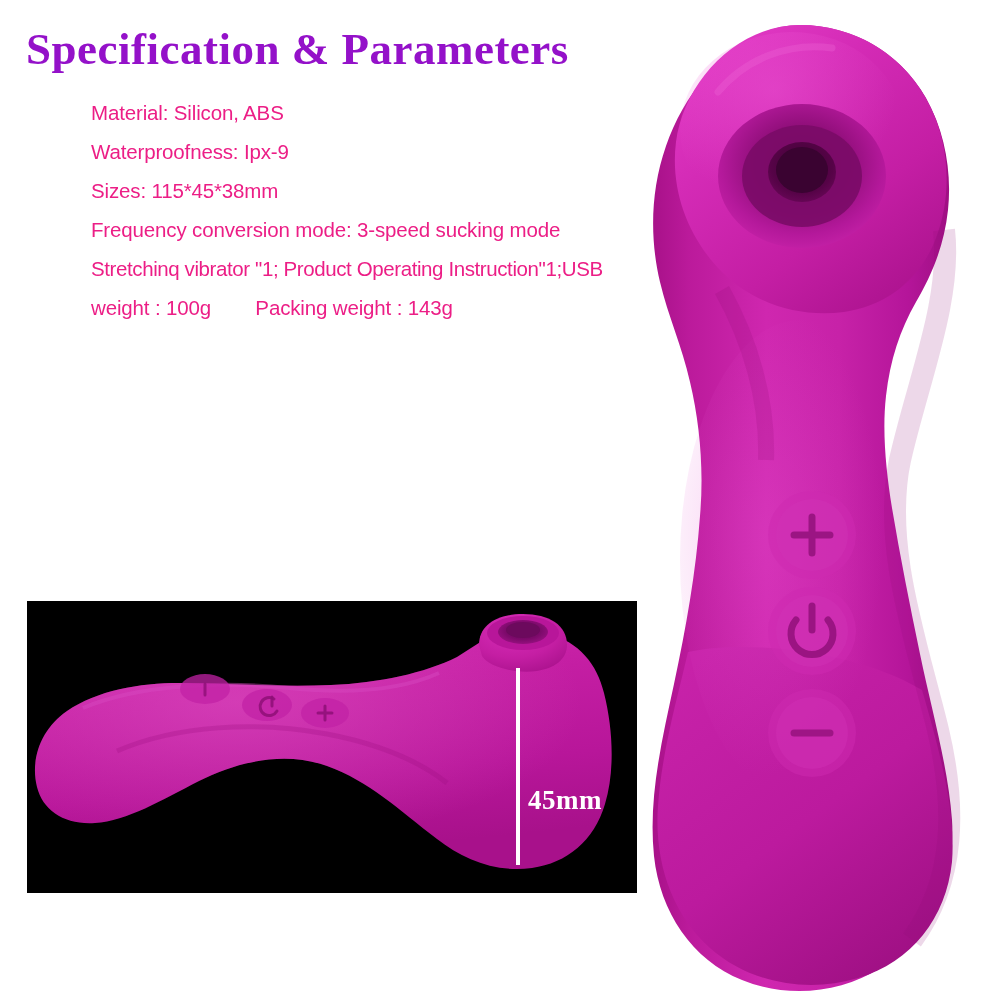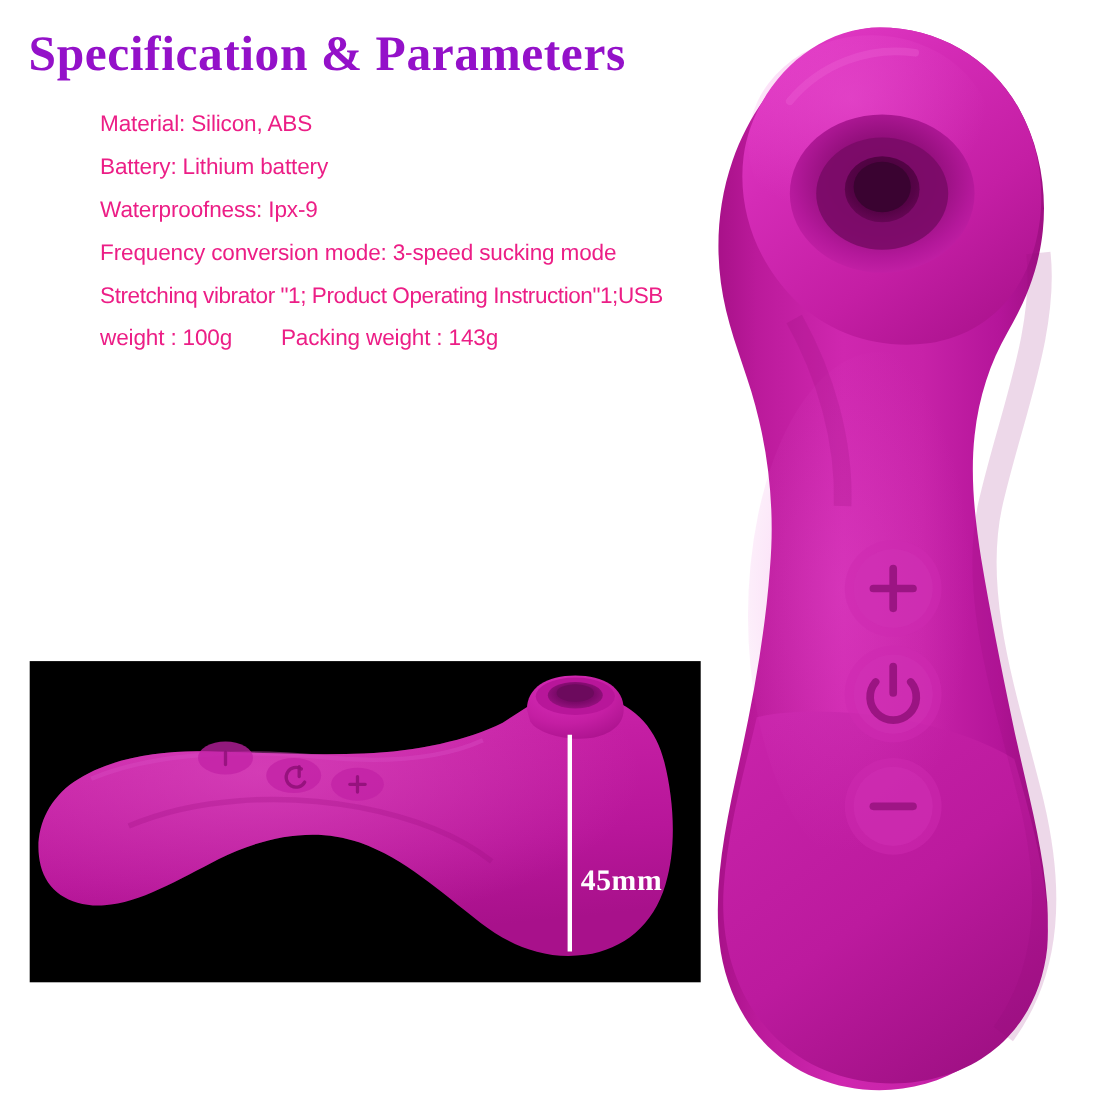--- a/index.html
+++ b/index.html
@@ -105,22 +105,22 @@
 </style>
 </head>
 <body>
 
 <div id="page">
 
   <div class="spec-title">Specification &amp; Parameters</div>
 
   <div class="spec-list">
     <div class="spec-line">Material: Silicon, ABS</div>
-    <div class="spec-line">Battery: Lithium battery</div>
     <div class="spec-line">Waterproofness: Ipx-9</div>
+    <div class="spec-line">Sizes: 115*45*38mm</div>
     <div class="spec-line">Frequency conversion mode: 3-speed sucking mode</div>
     <div class="spec-line wrapline">Stretchinq vibrator "1; Product Operating Instruction"1;USB</div>
     <div class="spec-line weight-row">weight : 100g        Packing weight : 143g</div>
   </div>
 
   <div class="panel">
     <svg class="panel-svg" viewBox="0 0 610 292" xmlns="http://www.w3.org/2000/svg">
       <defs>
         <linearGradient id="sideBodyGrad" x1="0" y1="0" x2="0.25" y2="1">
           <stop offset="0%" stop-color="#d12bb0"></stop>

